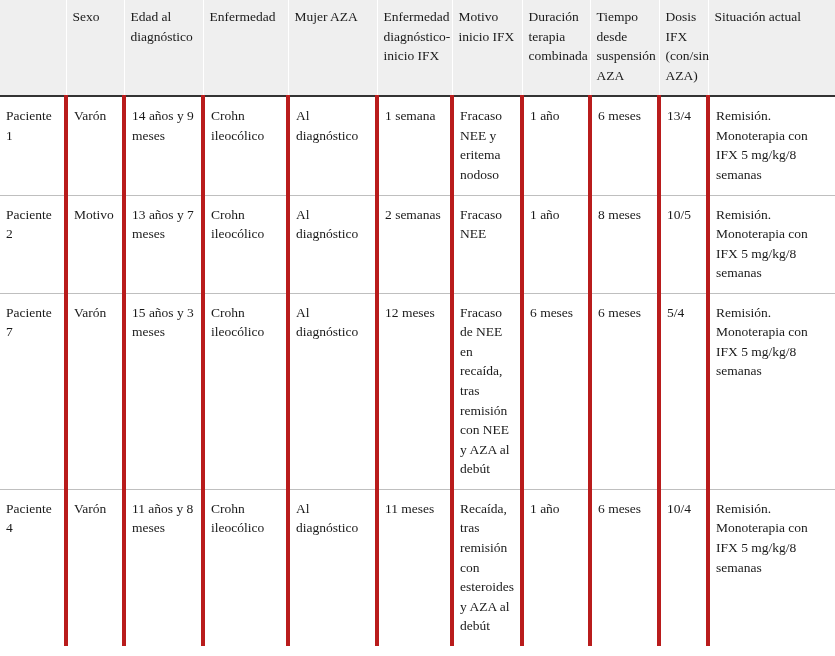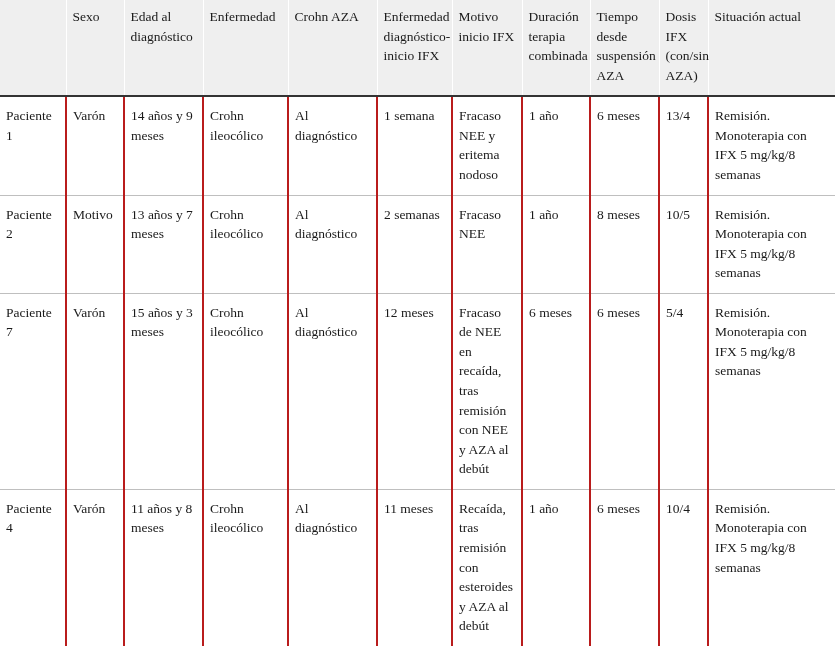--- a/index.html
+++ b/index.html
@@ -36,21 +36,21 @@
     border-right: 1px solid #ffffff;
     border-bottom: 2px solid #333333;
     margin-left: 44px;
   }
   table.data-table thead th:last-child {
     border-right: none;
   }
   table.data-table tbody td {
     vertical-align: top;
     padding: 9px 6px 10px 6px;
-    border-right: 2px solid #b91c1c;
+    border-right: 4px solid #b91c1c;
     border-bottom: 1px solid #bfbfbf;
     background: #ffffff;
   }
   table.data-table tbody td:last-child {
     border-right: none;
   }
   table.data-table tbody tr:last-child td {
     border-bottom: none;
   }
   
@@ -83,21 +83,21 @@
         <col class="c8">
         <col class="c9">
         <col class="c10">
     </colgroup>
     <thead>
       <tr>
         <th></th>
         <th>Sexo</th>
         <th>Edad al diagnóstico</th>
         <th>Enfermedad</th>
-        <th>Crohn AZA</th>
+        <th>Mujer AZA</th>
         <th>Enfermedad diagnóstico-inicio IFX</th>
         <th>Motivo inicio IFX</th>
         <th>Duración terapia combinada</th>
         <th>Tiempo desde suspensión AZA</th>
         <th>Dosis IFX (con/sin AZA)</th>
         <th>Situación actual</th>
       </tr>
     </thead>
     <tbody>
       <tr>

